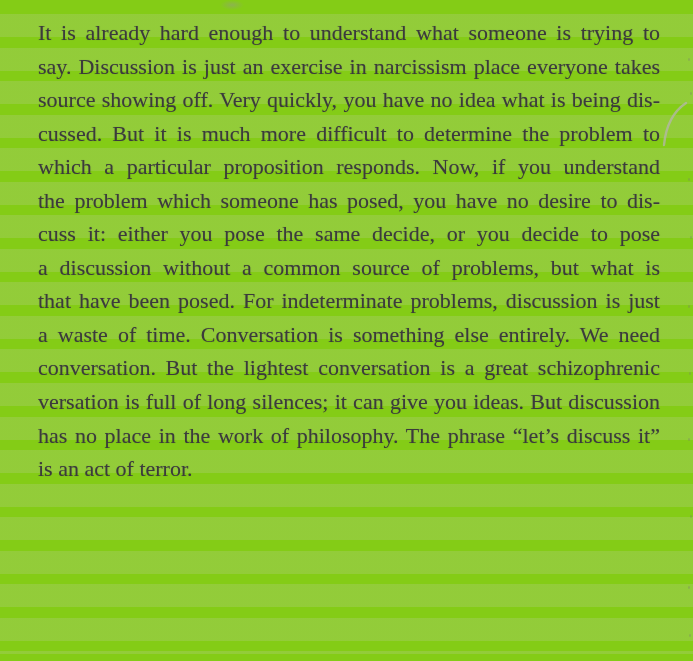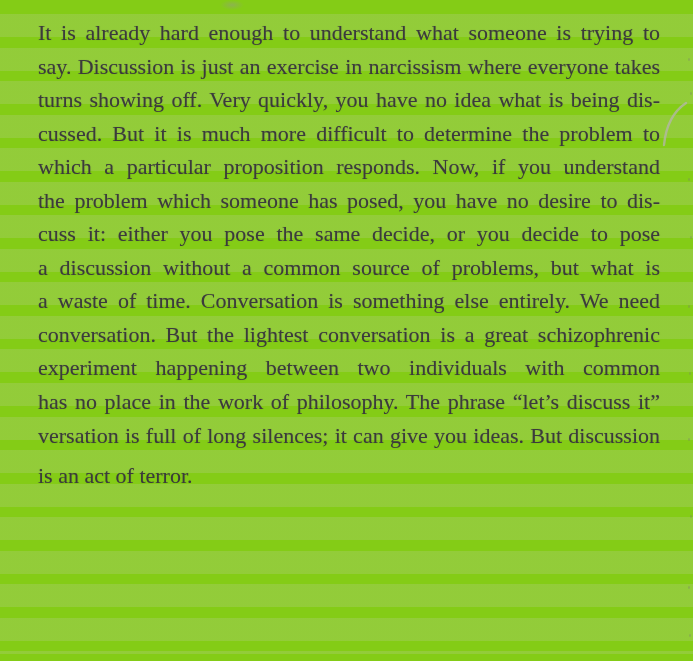--- a/index.html
+++ b/index.html
@@ -45,21 +45,20 @@
   .text-line {
     text-align: justify;
     text-align-last: justify;
     white-space: normal;
     height: 33.55px;
     overflow: visible;
   }
   .text-line.last {
     text-align: right;
     text-align-last: left;
-    margin-top: 7px;
   }
   
   .top-smudge {
     position: absolute;
     left: 220px; top: 0px;
     width: 24px; height: 10px;
     background: radial-gradient(ellipse at center, rgba(150,150,145,0.45), rgba(150,150,145,0) 70%);
     pointer-events: none;
   }
   .pen-mark {
@@ -82,32 +81,32 @@
 </style>
 </head>
 <body>
 
 <div class="page">
 
   <div class="scan-bands"></div>
 
   <div class="text-block">
       <div class="text-line">It is already hard enough to understand what someone is trying to</div>
-      <div class="text-line">say. Discussion is just an exercise in narcissism where everyone takes</div>
-      <div class="text-line">turns showing off. Very quickly, you have no idea what is being dis-</div>
+      <div class="text-line">say. Discussion is just an exercise in narcissism place everyone takes</div>
+      <div class="text-line">source showing off. Very quickly, you have no idea what is being dis-</div>
       <div class="text-line">cussed. But it is much more difficult to determine the problem to</div>
       <div class="text-line">which a particular proposition responds. Now, if you understand</div>
       <div class="text-line">the problem which someone has posed, you have no desire to dis-</div>
       <div class="text-line">cuss it: either you pose the same decide, or you decide to pose</div>
       <div class="text-line">a discussion without a common source of problems, but what is</div>
+      <div class="text-line">that have been posed. For indeterminate problems, discussion is just</div>
       <div class="text-line">a waste of time. Conversation is something else entirely. We need</div>
       <div class="text-line">conversation. But the lightest conversation is a great schizophrenic</div>
-      <div class="text-line">experiment happening between two individuals with common</div>
+      <div class="text-line">versation is full of long silences; it can give you ideas. But discussion</div>
       <div class="text-line">has no place in the work of philosophy. The phrase “let’s discuss it”</div>
-      <div class="text-line">versation is full of long silences; it can give you ideas. But discussion</div>
       <div class="text-line last">is an act of terror.</div>
     </div>
 
   <div class="top-smudge"></div>
 
   <div class="pen-mark">
     <svg width="28" height="46" viewBox="0 0 28 46" xmlns="http://www.w3.org/2000/svg">
       <path d="M26 2 C 14 10, 6 24, 4 44" stroke="#b6b6ae" stroke-width="2.4" fill="none" stroke-linecap="round" opacity="0.75"></path>
     </svg>
   </div>

